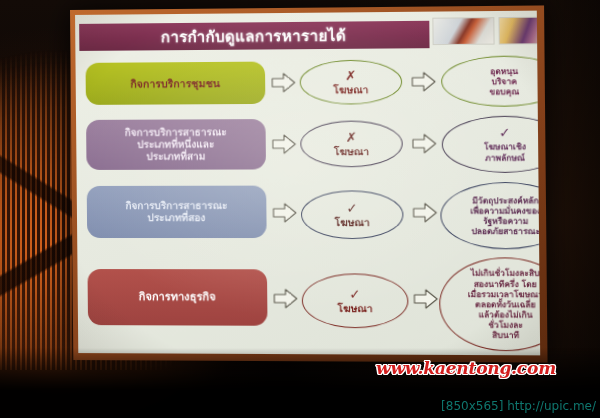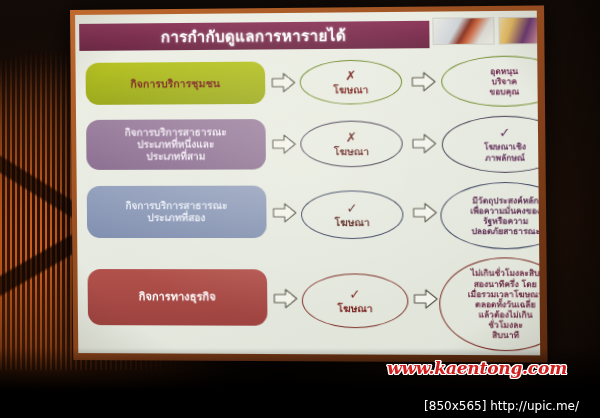--- a/index.html
+++ b/index.html
@@ -132,32 +132,32 @@
   #row4 .mid{left:222px;top:18px;width:104px;height:54px;border:1.6px solid #7e2f28;color:#7a2420;}
 
   
   #row1 .rgt{left:360px;top:2px;width:122px;height:50px;border:1.4px solid #6f8a2a;color:#6e2a50;}
   #row2 .rgt{left:360px;top:3px;width:122px;height:56px;border:1.4px solid #43384f;color:#5e2a56;}
   #row3 .rgt{left:358px;top:4px;width:126px;height:66px;border:1.4px solid #3d4560;color:#5a2a50;}
   #row4 .rgt{left:356px;top:2px;width:128px;height:92px;border:1.6px solid #7e2f28;color:#6a2a44;}
 
   
   #watermark{
-    position:absolute;left:387px;top:358px;z-index:60;
+    position:absolute;left:376px;top:358px;z-index:60;
     font-family:"DejaVu Serif","Liberation Serif",serif;
     font-size:17px;font-weight:bold;font-style:italic;color:#d21d1d;
     text-shadow:
       -1px -1px 0 #fff, 1px -1px 0 #fff, -1px 1px 0 #fff, 1px 1px 0 #fff,
       0 -1.4px 0 #fff, 0 1.4px 0 #fff, -1.4px 0 0 #fff, 1.4px 0 0 #fff;
     letter-spacing:-.2px;white-space:nowrap;
   }
   #dimline{
-    position:absolute;right:21px;bottom:5px;z-index:60;
+    position:absolute;right:4px;bottom:5px;z-index:60;
     font-family:"DejaVu Sans","Liberation Sans",sans-serif;
-    font-size:12px;color:#ffffff;white-space:nowrap;
+    font-size:12px;color:#0f766e;white-space:nowrap;
   }
 </style>
 </head>
 <body>
 
 <div id="room">
   <div id="slats"></div>
   <div id="slat-diag"></div>
   <div id="room-dark-right"></div>
 </div>

